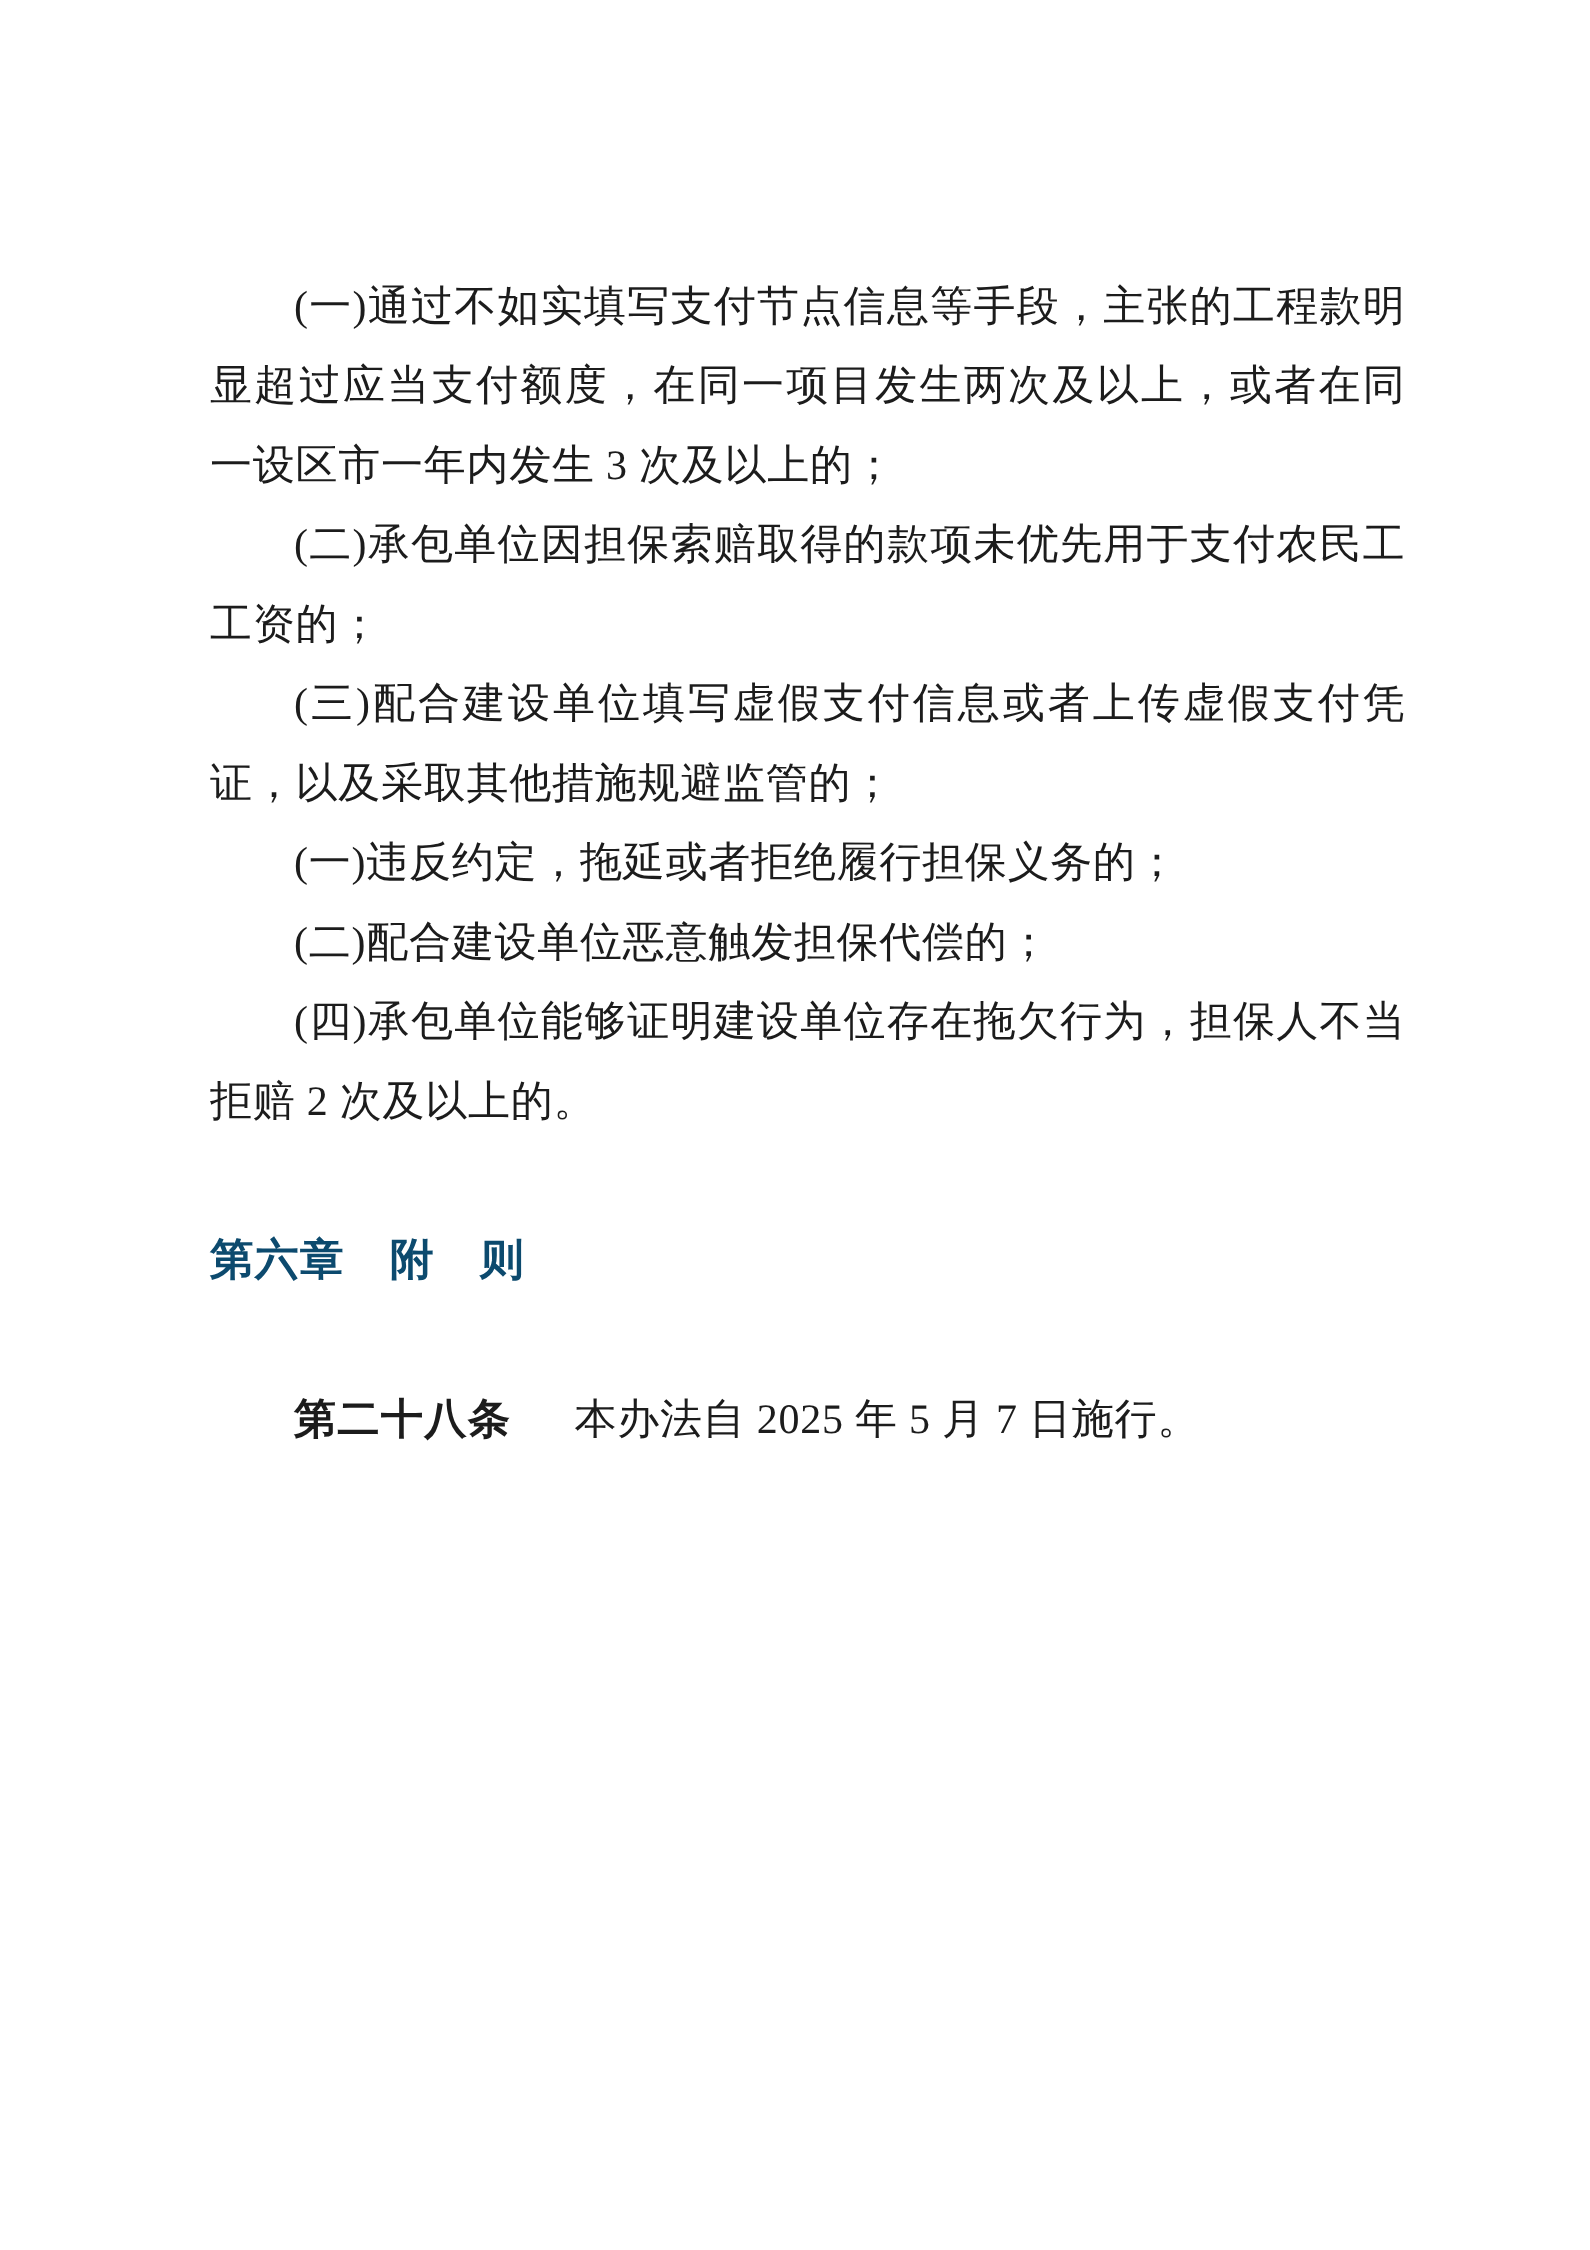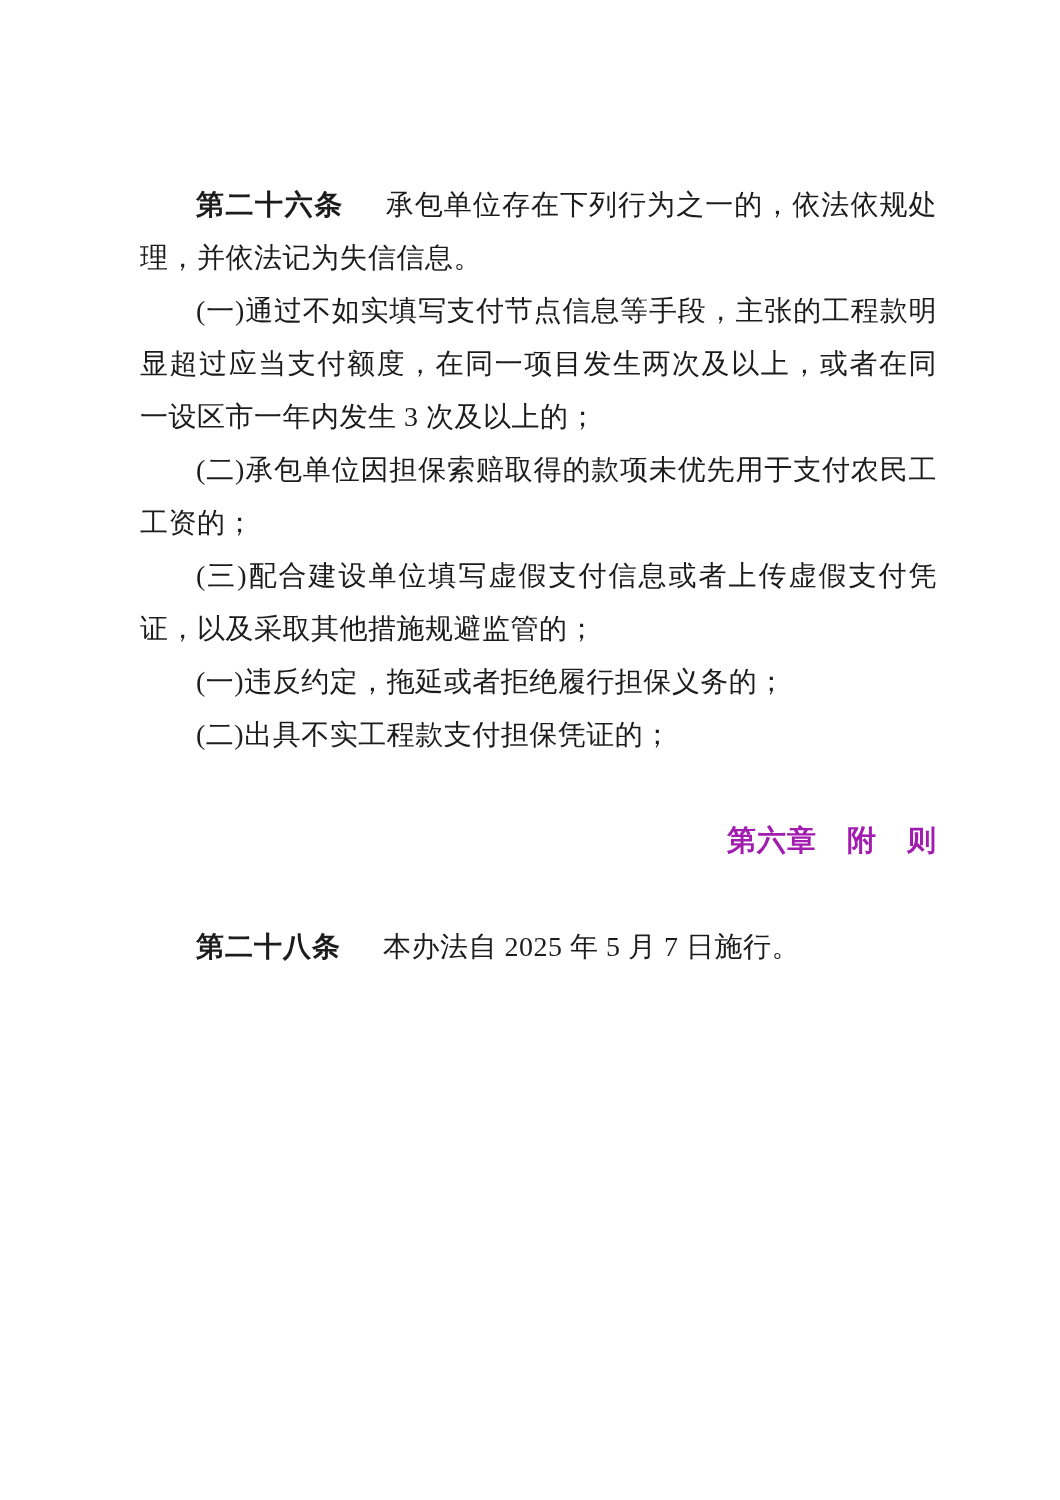--- a/index.html
+++ b/index.html
@@ -33,44 +33,44 @@
   .term {
     font-weight: bold;
     margin-right: 1.5em;
     letter-spacing: 1px;
   }
   .chapter-heading {
     margin: 53px 0;
     font-size: 29px;
     line-height: 53px;
     font-weight: bold;
-    text-align: right;
+    text-align: left;
     text-indent: 0;
     letter-spacing: 1px;
-    color: #a21caf;
+    color: #0c4a6e;
   }
 </style>
 </head>
 <body>
 
 <div class="page">
 
-  <p class="para"><span class="term">第二十六条</span><span>承包单位存在下列行为之一的，依法依规处理，并依法记为失信信息。</span></p>
 
   <p class="para"><span>(一)通过不如实填写支付节点信息等手段，主张的工程款明显超过应当支付额度，在同一项目发生两次及以上，或者在同一设区市一年内发生 3 次及以上的；</span></p>
 
   <p class="para"><span>(二)承包单位因担保索赔取得的款项未优先用于支付农民工工资的；</span></p>
 
   <p class="para"><span>(三)配合建设单位填写虚假支付信息或者上传虚假支付凭证，以及采取其他措施规避监管的；</span></p>
 
 
 
   <p class="para"><span>(一)违反约定，拖延或者拒绝履行担保义务的；</span></p>
 
-  <p class="para"><span>(二)出具不实工程款支付担保凭证的；</span></p>
+  <p class="para"><span>(二)配合建设单位恶意触发担保代偿的；</span></p>
 
 
+  <p class="para"><span>(四)承包单位能够证明建设单位存在拖欠行为，担保人不当拒赔 2 次及以上的。</span></p>
 
   <h2 class="chapter-heading">第六章　附　则</h2>
 
   <p class="para"><span class="term">第二十八条</span><span>本办法自 2025 年 5 月 7 日施行。</span></p>
 
 </div>
 
 </body></html>

